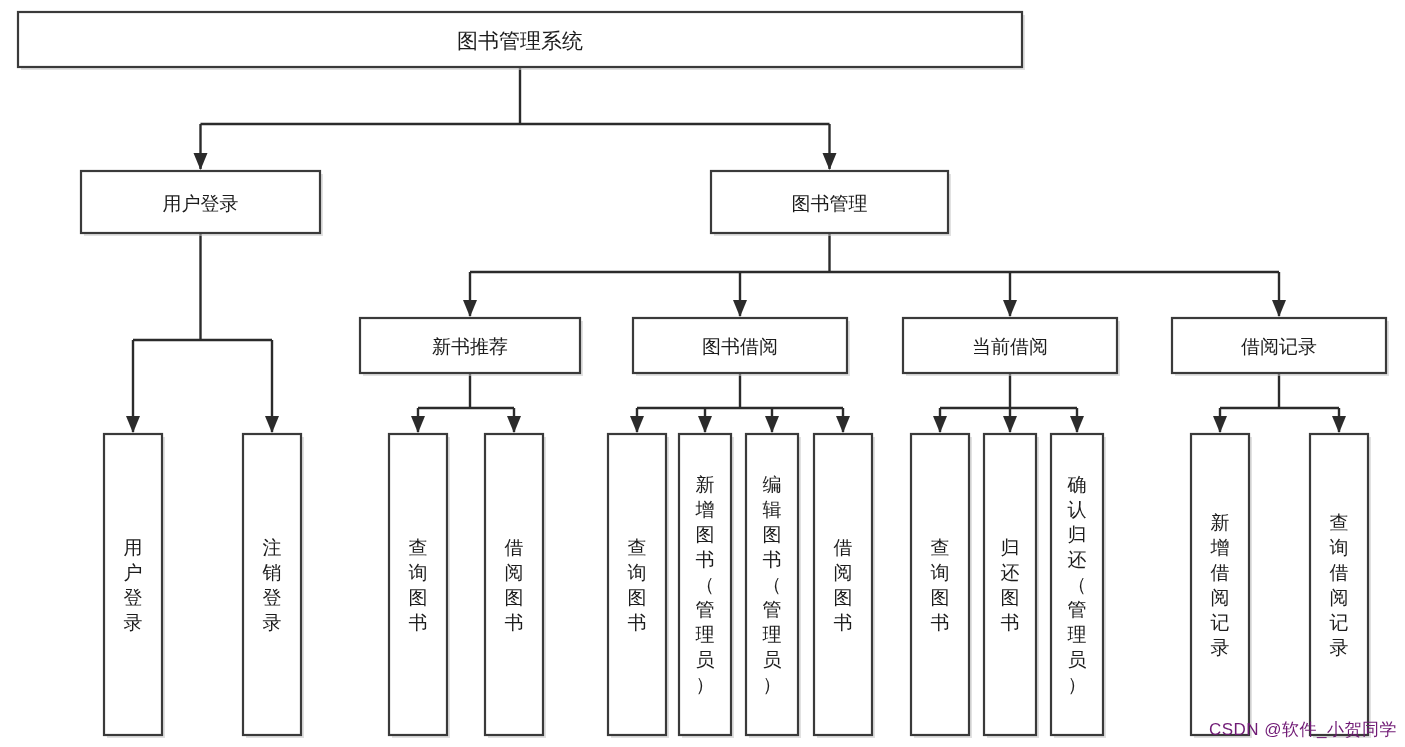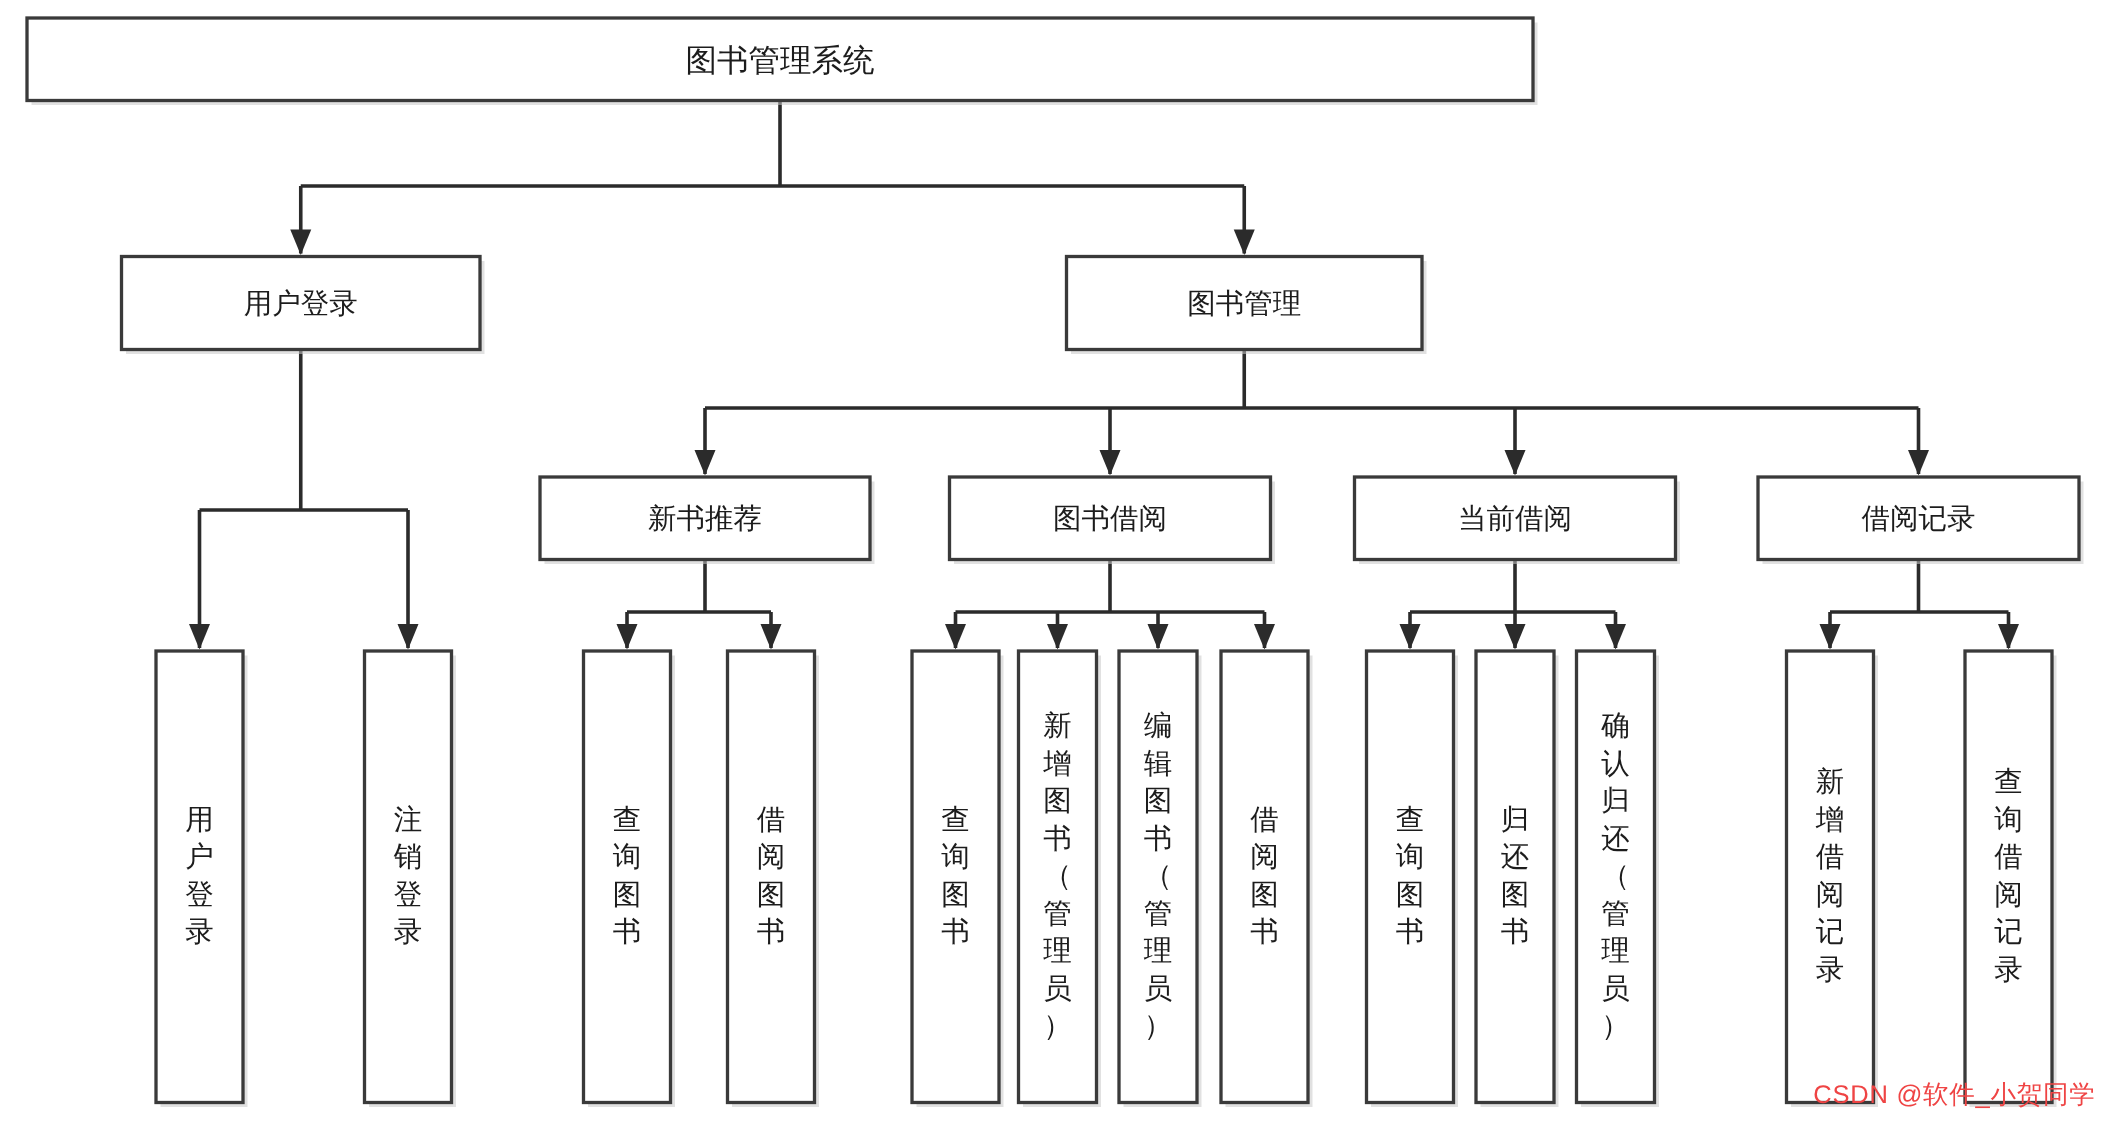--- a/index.html
+++ b/index.html
@@ -65,21 +65,21 @@
     font-size: 19px;
     text-anchor: middle;
     dominant-baseline: central;
   }
   .watermark {
     position: absolute;
     right: 8px;
     bottom: 6px;
     font-family: "Liberation Sans", "DejaVu Sans", sans-serif;
     font-size: 17px;
-    color: #ef4444;
+    color: #701a75;
     letter-spacing: 0.5px;
     white-space: nowrap;
     pointer-events: none;
   }
 </style>
 </head>
 <body>
 
 <div id="diagram-root">
   <svg id="diagram-svg" viewBox="0 0 1405 747">

